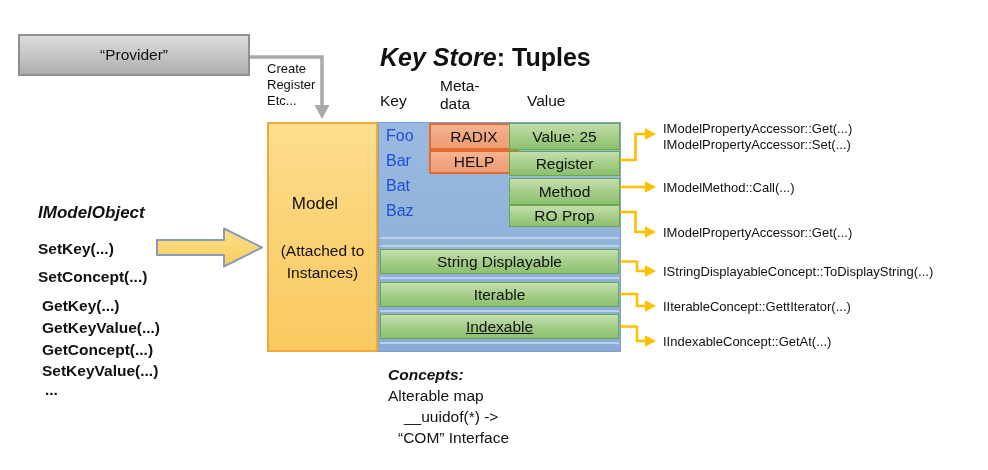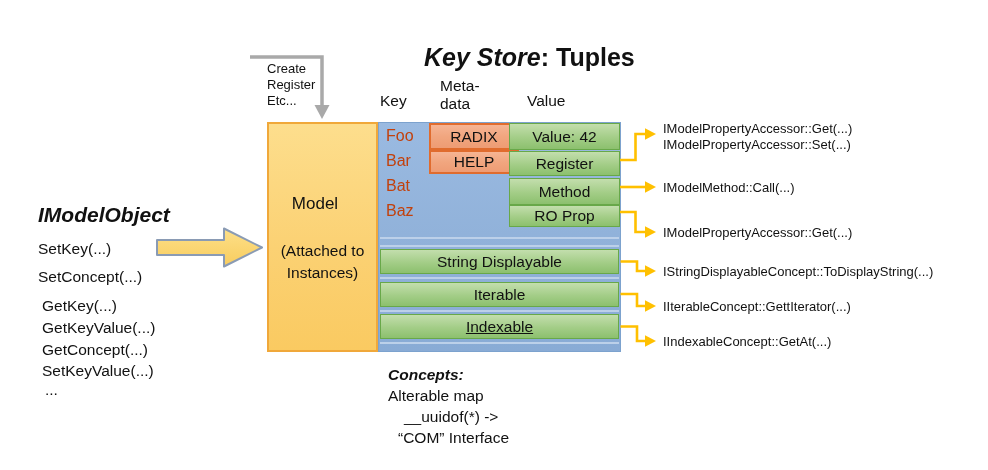--- a/index.html
+++ b/index.html
@@ -12,71 +12,74 @@
   .ctr{display:flex;align-items:center;justify-content:center;text-align:center;}
 
   .provider-box{
     left:18px;top:34px;width:232px;height:42px;
     background:linear-gradient(180deg,#dcdcdc 0%,#c3c3c3 55%,#aeaeae 100%);
     border:2px solid #8f8f8f;font-size:15.5px;
   }
   .note{left:267px;top:61px;font-size:13px;line-height:16px;}
 
   .slide-title{left:380px;top:43px;width:240px;font-size:25px;font-weight:bold;white-space:nowrap;}
-  .slide-title .em{font-style:italic;margin-left:44px;}
+  .slide-title .em{font-style:italic;}
 
   .colhead{font-size:15.5px;line-height:17.5px;}
 
   .model-box{
     left:267px;top:122px;width:111px;height:230px;
     background:linear-gradient(180deg,#fdde8d 0%,#fbd173 55%,#faca61 100%);
     border:2px solid #f0a83a;
   }
   .model-title{left:267px;top:194px;width:96px;font-size:17px;text-align:center;}
   .model-sub{left:267px;top:240px;width:111px;font-size:15.5px;line-height:22px;text-align:center;}
 
   .blue-box{
     left:378px;top:122px;width:243px;height:230px;
     background:linear-gradient(180deg,#9abae1 0%,#90b1d9 55%,#89abd5 100%);
     border:1px solid #7ca2ce;
   }
-  .key-label{left:386px;width:60px;height:22px;font-size:16px;color:#c2410c;}
+  .key-label{left:386px;width:60px;height:22px;font-size:16px;color:#1d4ed8;}
 
   .meta-cell{
     left:429px;width:90px;
     background:linear-gradient(180deg,#f6b494 0%,#f1a67f 50%,#ee9c74 100%);
     border:2px solid #e06c2e;font-size:15.5px;
   }
   .val-cell{
     left:509px;width:111px;
     background:linear-gradient(180deg,#c3dead 0%,#a3cd87 55%,#8cc06e 100%);
     border:1.5px solid #68a849;font-size:15.5px;
   }
   .bar{
     left:380px;width:239px;height:25px;
     background:linear-gradient(180deg,#c3dead 0%,#a3cd87 55%,#8cc06e 100%);
     border:1.5px solid #68a849;font-size:15.5px;
   }
   .sep{left:380px;width:239px;height:2px;background:#bcd0e9;}
 
-  .left-head{left:38px;top:203px;font-size:21px;font-weight:bold;font-style:italic;}
-  .lmethod{font-size:15.5px;white-space:nowrap;}
+  .left-head{left:38px;top:203px;font-size:17px;font-weight:bold;font-style:italic;}
+  .lmethod{font-size:15.5px;white-space:nowrap;font-weight:bold;}
 
   .rlabel{left:663px;font-size:13px;white-space:nowrap;}
 
   .concepts-head{left:388px;top:366px;font-size:15.5px;font-weight:bold;font-style:italic;}
   .cnote{font-size:15.5px;white-space:nowrap;}
 
   svg.overlay{position:absolute;left:0;top:0;pointer-events:none;}
 </style>
 </head>
 <body>
 
 <div id="canvas">
 
+  <div class="abs ctr provider-box">
+    <span>“Provider”</span>
+  </div>
 
   <div class="abs note">
     <div>Create</div>
     <div>Register</div>
     <div>Etc...</div>
   </div>
 
   <div class="abs slide-title"><span class="em">Key Store</span><span>: Tuples</span></div>
 
   <div class="abs colhead" style="left:380px;top:92px;">Key</div>
@@ -96,21 +99,21 @@
   <div class="abs blue-box"></div>
 
   <div class="abs key-label" style="top:127px;">Foo</div>
   <div class="abs key-label" style="top:152px;">Bar</div>
   <div class="abs key-label" style="top:177px;">Bat</div>
   <div class="abs key-label" style="top:202px;">Baz</div>
 
   <div class="abs ctr meta-cell" style="top:123px;height:27px;">RADIX</div>
   <div class="abs ctr meta-cell" style="top:150px;height:24px;">HELP</div>
 
-  <div class="abs ctr val-cell" style="top:123px;height:27px;">Value: 42</div>
+  <div class="abs ctr val-cell" style="top:123px;height:27px;">Value: 25</div>
   <div class="abs ctr val-cell" style="top:151px;height:25px;">Register</div>
   <div class="abs ctr val-cell" style="top:178px;height:27px;">Method</div>
   <div class="abs ctr val-cell" style="top:205px;height:22px;">RO Prop</div>
 
   <div class="abs sep" style="top:237px;"></div>
   <div class="abs sep" style="top:245px;"></div>
   <div class="abs sep" style="top:277px;"></div>
   <div class="abs sep" style="top:310px;"></div>
   <div class="abs sep" style="top:342px;"></div>
 

